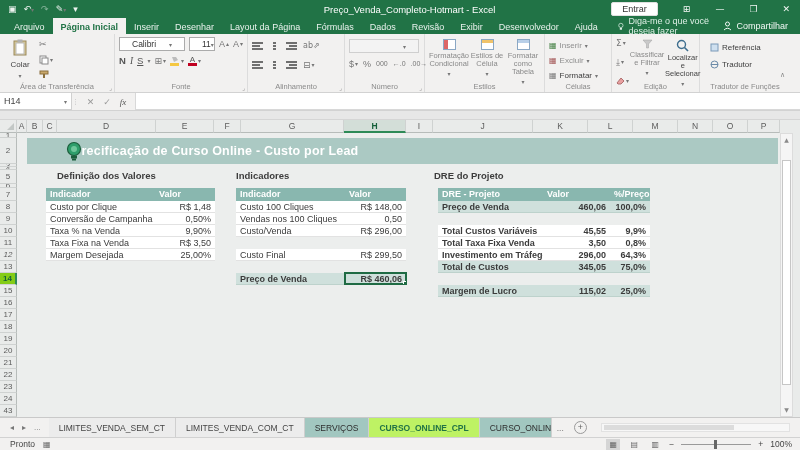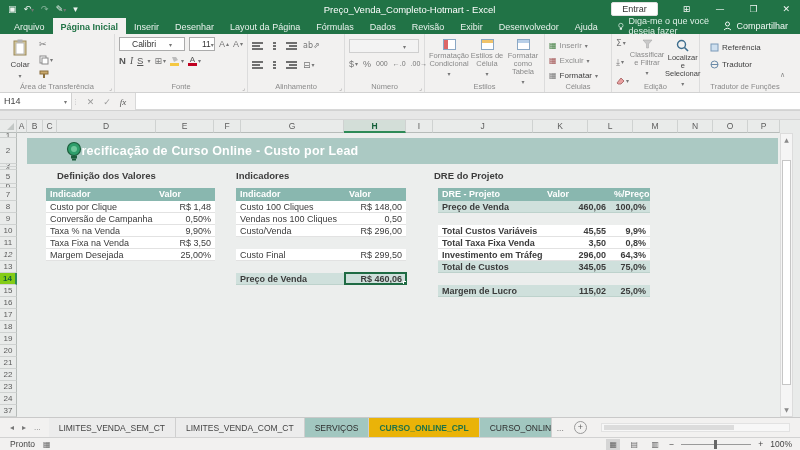--- a/index.html
+++ b/index.html
@@ -100,21 +100,21 @@
   .vs-arrow { height:12px; text-align:center; font-size:6px; color:#8a8a8a; line-height:12px; }
   .vs-thumb { position:absolute; left:1px; right:1px; top:26px; height:225px; background:#fff; border:1px solid #c6c6c6; }
   .vs-bottom { position:absolute; bottom:0; left:0; right:0; }
 
   
   .tabstrip { height:20px; background:#f2f1f0; border-top:1px solid #c9c9c9; display:flex; align-items:stretch; flex:0 0 20px; font-size:8.5px; color:#444; }
   .tnav { display:flex; align-items:center; gap:8px; padding:0 8px 0 10px; color:#777; font-size:8px; }
   .stab { display:flex; align-items:center; padding:0 10px; border-right:1px solid #cfcfcf; white-space:nowrap; background:#ececec; }
   .stab:first-of-type { border-left:1px solid #cfcfcf; }
   .stab.teal { background:#a2c7c0; color:#2e2e2e; }
-  .stab.active { background:#eab308; color:#217346; font-weight:bold; }
+  .stab.active { background:#bef264; color:#217346; font-weight:bold; }
   .stab.cut { max-width:72px; overflow:hidden; }
   .tmore { display:flex; align-items:center; color:#777; padding:0 5px; }
   .addtab { width:13px; height:13px; border:1px solid #9a9a9a; border-radius:50%; color:#666; font-size:9px; line-height:11px; text-align:center; align-self:center; margin-left:5px; }
   .hscroll { flex:1; margin:5px 10px 5px 14px; background:#f7f7f7; border:1px solid #e2e2e2; position:relative; }
   .hs-thumb { position:absolute; left:2px; top:1px; bottom:1px; width:130px; background:#dcdcdc; }
 
   
   .statusbar { height:13px; background:#f2f1f0; border-top:1px solid #d2d2d2; display:flex; align-items:center; font-size:8.5px; color:#444; flex:0 0 13px; }
   .st-left { display:flex; align-items:center; gap:8px; padding-left:10px; }
   .st-right { margin-left:auto; display:flex; align-items:center; gap:7px; padding-right:8px; }
@@ -462,21 +462,21 @@
         <div class="rowh" style="height: 12px; line-height: 12px;">15</div>
         <div class="rowh" style="height: 12px; line-height: 12px;">16</div>
         <div class="rowh" style="height: 12px; line-height: 12px;">17</div>
         <div class="rowh" style="height: 12px; line-height: 12px;">18</div>
         <div class="rowh" style="height: 12px; line-height: 12px;">19</div>
         <div class="rowh" style="height: 12px; line-height: 12px;">20</div>
         <div class="rowh" style="height: 12px; line-height: 12px;">21</div>
         <div class="rowh" style="height: 12px; line-height: 12px;">22</div>
         <div class="rowh" style="height: 12px; line-height: 12px;">23</div>
         <div class="rowh" style="height: 12px; line-height: 12px;">24</div>
-        <div class="rowh" style="height: 12px; line-height: 12px;">37</div>
+        <div class="rowh" style="height: 12px; line-height: 12px;">43</div>
       </div>
 
     <div class="canvas">
       <div class="band">
         <svg class="bulb" width="18" height="22" viewBox="0 0 18 22">
           <circle cx="9" cy="9" r="6.5" fill="#2f9e6b" stroke="#1c5e3c" stroke-width="1.2"></circle>
           <circle cx="9" cy="9" r="3" fill="#6fc79b"></circle>
           <rect x="6" y="15.5" width="6" height="3" fill="#1c5e3c"></rect>
           <rect x="7" y="18.5" width="4" height="2" fill="#1c5e3c"></rect>
         </svg>

